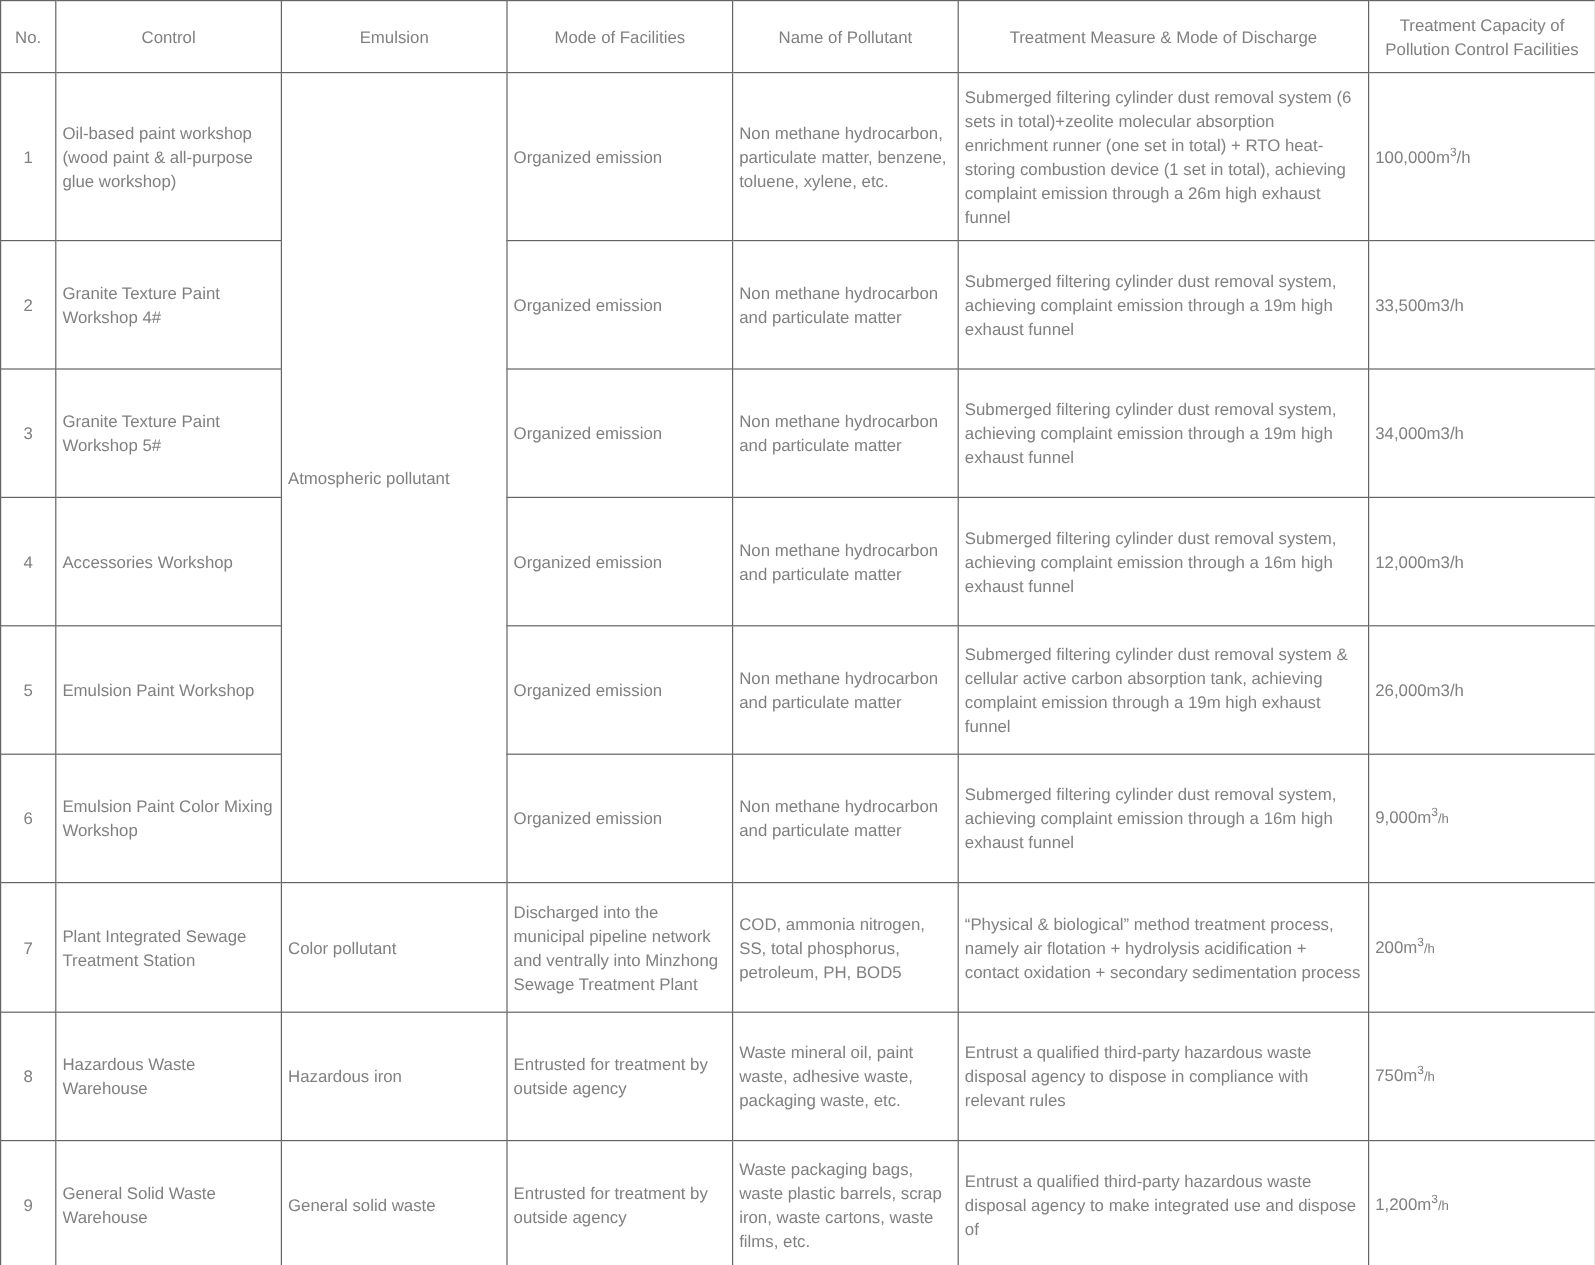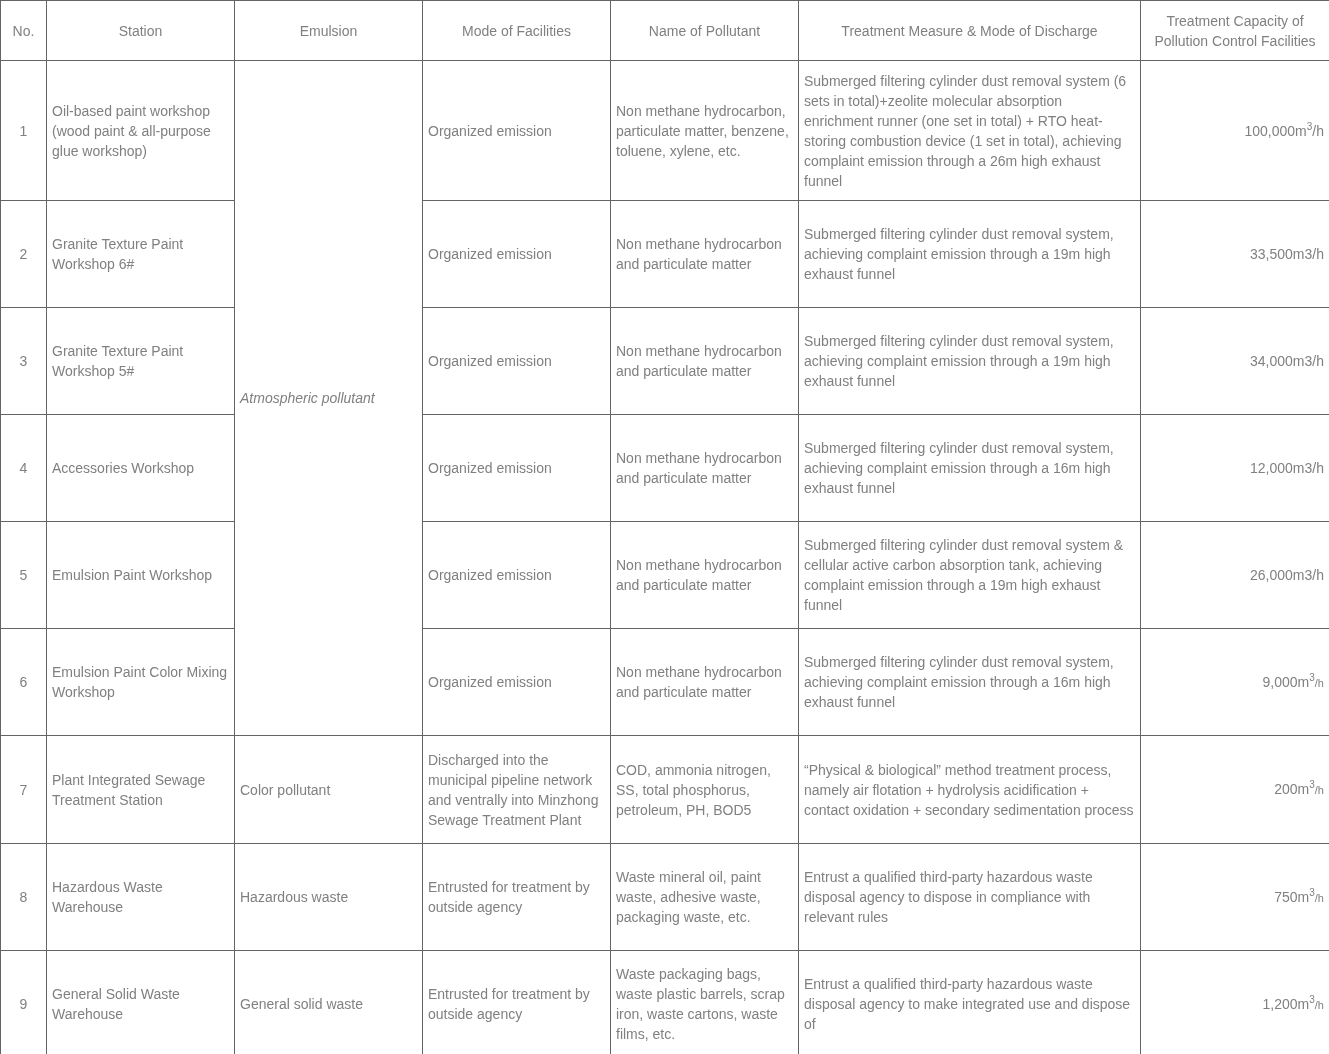--- a/index.html
+++ b/index.html
@@ -25,22 +25,22 @@
   }
   thead tr { height: 60px; }
   th {
     font-weight: normal;
     text-align: center;
   }
   tbody tr { height: 107px; }
   tbody tr.row-1 { height: 140px; }
   tbody tr.row-7 { height: 108px; }
   td.cell-no { text-align: center; }
-  td.cell-capacity { text-align: right; }
-  td.cell-pollutant-merged { text-align: center; font-style: italic; }
+  td.cell-capacity { text-align: left; }
+  td.cell-pollutant-merged { text-align: center; }
   td.cell-workshop, td.cell-pollutant, td.cell-mode,
   td.cell-name, td.cell-treatment { text-align: left; }
   td.cell-capacity sup {
     font-size: 10px;
     line-height: 0;
   }
   .tail-small { font-size: 11px; }
 </style>
 </head>
 <body>
@@ -51,41 +51,41 @@
     <col style="width:188px">
     <col style="width:188px">
     <col style="width:188px">
     <col style="width:188px">
     <col style="width:342px">
     <col style="width:189px">
   </colgroup>
   <thead>
     <tr>
       <th>No.</th>
-      <th>Station</th>
+      <th>Control</th>
       <th>Emulsion</th>
       <th>Mode of Facilities</th>
       <th>Name of Pollutant</th>
       <th>Treatment Measure &amp; Mode of Discharge</th>
       <th>Treatment Capacity of Pollution Control Facilities</th>
     </tr>
   </thead>
   <tbody>
       <tr class="row-1">
         <td class="cell-no">1</td>
         <td class="cell-workshop">Oil-based paint workshop (wood paint &amp; all-purpose glue workshop)</td>
         <td class="cell-pollutant cell-pollutant-merged" rowspan="6">Atmospheric pollutant</td>
         <td class="cell-mode">Organized emission</td>
         <td class="cell-name">Non methane hydrocarbon, particulate matter, benzene, toluene, xylene, etc.</td>
         <td class="cell-treatment">Submerged filtering cylinder dust removal system (6 sets in total)+zeolite molecular absorption enrichment runner (one set in total) + RTO heat-storing  combustion device (1 set in total), achieving complaint emission through a 26m high exhaust funnel</td>
         <td class="cell-capacity">100,000m<sup>3</sup><span>/h</span></td>
       </tr>
       <tr class="row-2">
         <td class="cell-no">2</td>
-        <td class="cell-workshop">Granite Texture Paint Workshop 6#</td>
+        <td class="cell-workshop">Granite Texture Paint Workshop 4#</td>
         <td class="cell-mode">Organized emission</td>
         <td class="cell-name">Non methane hydrocarbon and particulate matter</td>
         <td class="cell-treatment">Submerged filtering cylinder dust removal system, achieving complaint emission through a 19m high exhaust funnel</td>
         <td class="cell-capacity">33,500m3/h</td>
       </tr>
       <tr class="row-3">
         <td class="cell-no">3</td>
         <td class="cell-workshop">Granite Texture Paint Workshop 5#</td>
         <td class="cell-mode">Organized emission</td>
         <td class="cell-name">Non methane hydrocarbon and particulate matter</td>
@@ -121,21 +121,21 @@
         <td class="cell-workshop">Plant Integrated Sewage Treatment Station</td>
         <td class="cell-pollutant">Color pollutant</td>
         <td class="cell-mode">Discharged into the municipal pipeline network and ventrally into Minzhong Sewage Treatment Plant</td>
         <td class="cell-name">COD, ammonia nitrogen, SS, total phosphorus, petroleum, PH, BOD5</td>
         <td class="cell-treatment">“Physical &amp; biological” method treatment process, namely air flotation + hydrolysis acidification + contact oxidation + secondary sedimentation process</td>
         <td class="cell-capacity">200m<sup>3</sup><span class="tail-small">/h</span></td>
       </tr>
       <tr class="row-8">
         <td class="cell-no">8</td>
         <td class="cell-workshop">Hazardous Waste Warehouse</td>
-        <td class="cell-pollutant">Hazardous waste</td>
+        <td class="cell-pollutant">Hazardous iron</td>
         <td class="cell-mode">Entrusted for treatment by outside agency</td>
         <td class="cell-name">Waste mineral oil, paint waste, adhesive waste, packaging waste, etc.</td>
         <td class="cell-treatment">Entrust a qualified third-party hazardous waste disposal agency to dispose in compliance with relevant rules</td>
         <td class="cell-capacity">750m<sup>3</sup><span class="tail-small">/h</span></td>
       </tr>
       <tr class="row-9">
         <td class="cell-no">9</td>
         <td class="cell-workshop">General Solid Waste Warehouse</td>
         <td class="cell-pollutant">General solid waste</td>
         <td class="cell-mode">Entrusted for treatment by outside agency</td>

